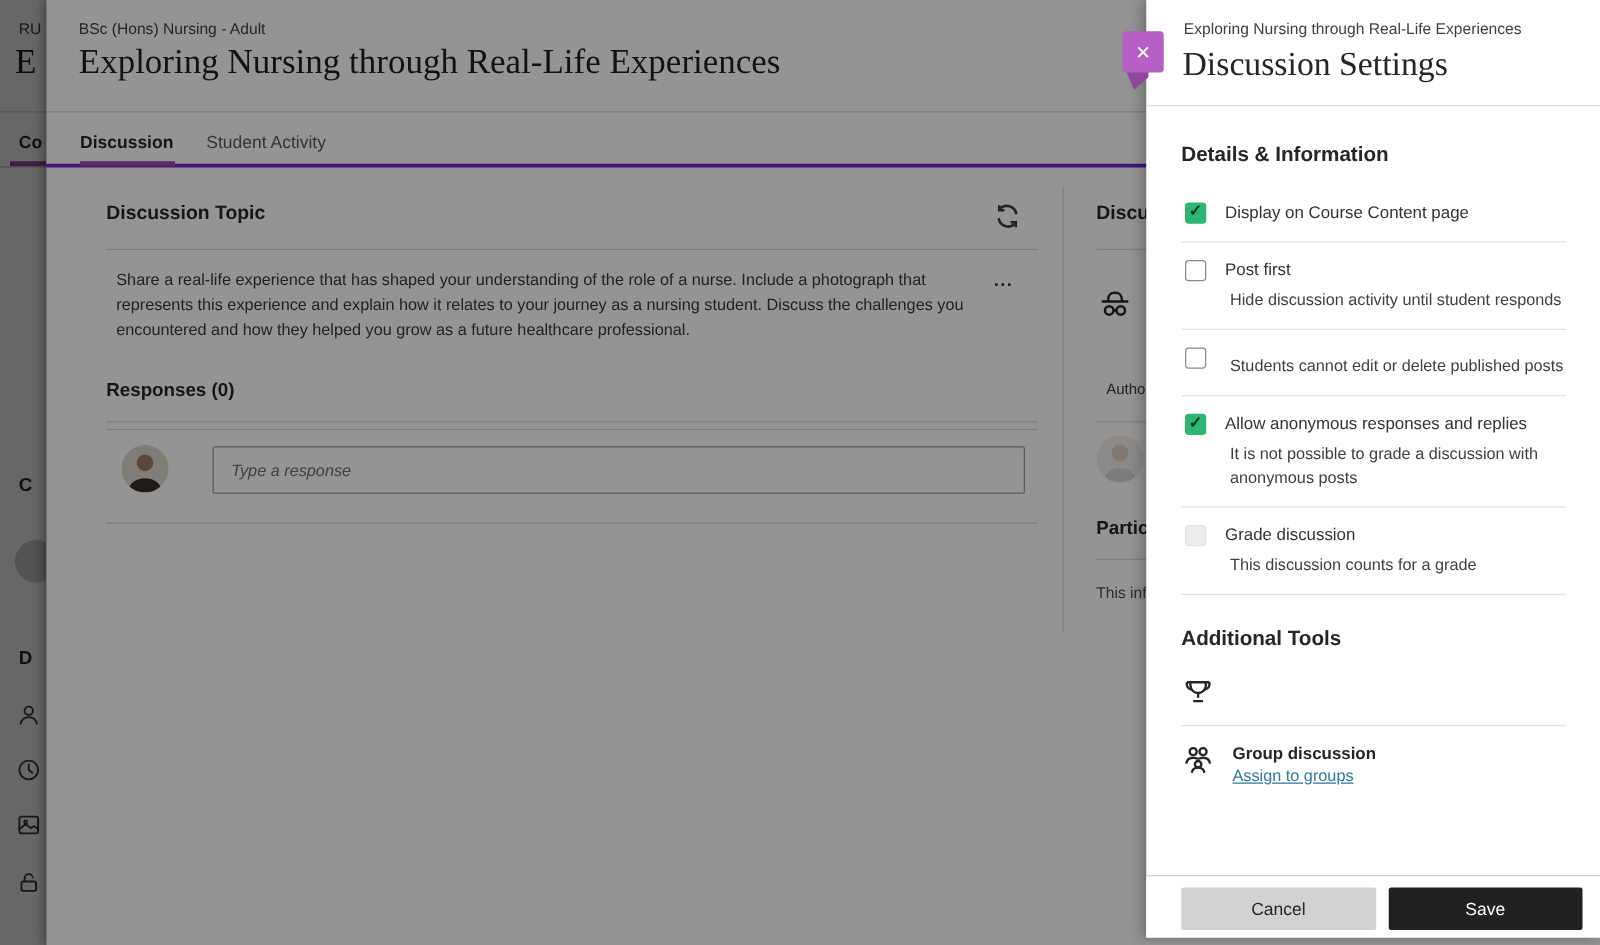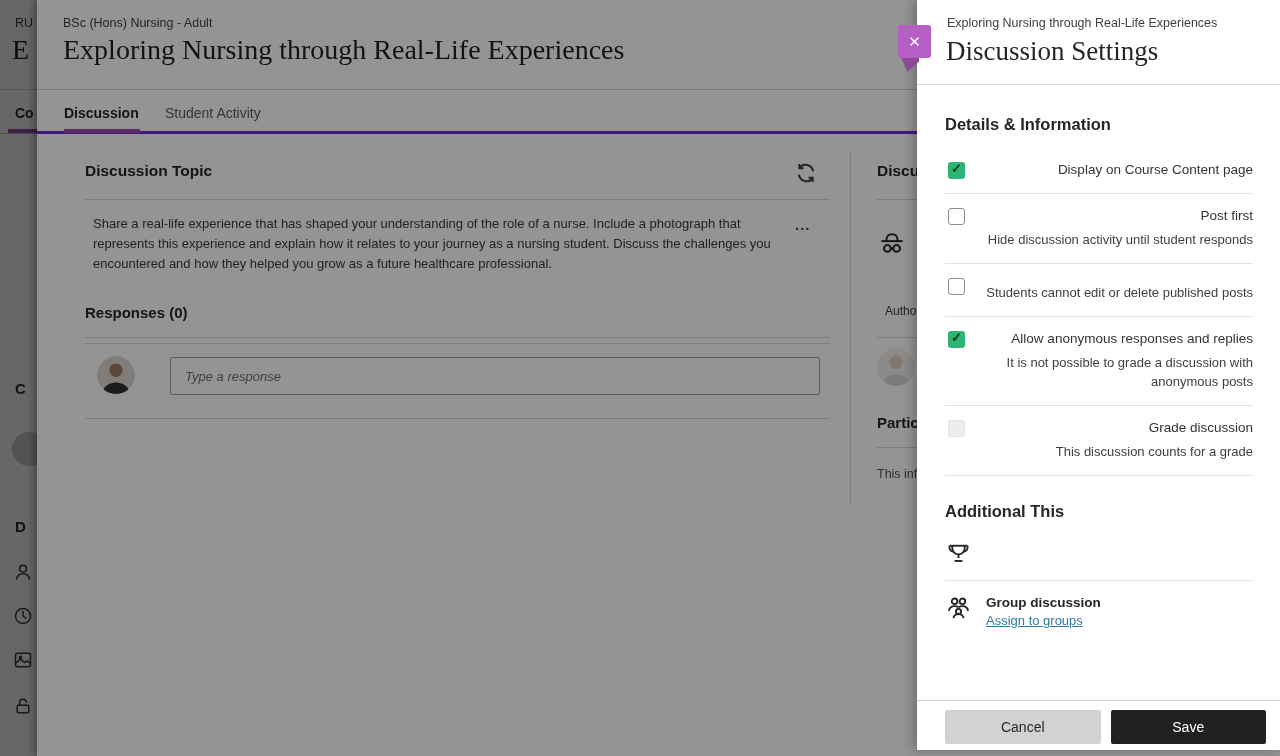--- a/index.html
+++ b/index.html
@@ -57,21 +57,21 @@
   .scrim-strip { position:absolute; left:0; top:0; width:37px; height:756px; background:rgba(0,0,0,0.30); z-index:11; }
 
   
   .panel { position:absolute; left:917px; top:0; width:363px; height:750px; background:#ffffff; z-index:20; box-shadow:-4px 0 10px rgba(0,0,0,0.25); }
   .pn-subtitle { position:absolute; left:30px; top:16px; font-size:12.5px; color:#3f3f3f; }
   .pn-title { position:absolute; left:29px; top:36px; font-family:"Liberation Serif", serif; font-size:27px; color:#262626; }
   .pn-hr { position:absolute; left:0; top:84px; width:100%; border-top:1px solid #d9d9d9; }
   .pn-body { position:absolute; left:0; top:85px; width:100%; bottom:50px; padding:30px 27px 0 28px; overflow:hidden; }
   .pn-h { font-size:16.5px; font-weight:bold; color:#262626; }
   .pn-h.details { margin-bottom:14px; }
-  .opt-row { display:flex; gap:15px; padding:13px 0 14px 3px; border-bottom:1px solid #e2e2e2;text-align:right; }
+  .opt-row { display:flex; gap:15px; padding:13px 0 14px 3px; border-bottom:1px solid #e2e2e2; }
   .opt-box { width:17px; height:17px; border-radius:3px; flex:0 0 auto; position:relative; margin-top:1px; cursor:pointer; }
   .state-checked .opt-box { background:#2cb573; }
   .state-checked .opt-box::after { content:"✓"; position:absolute; left:3px; top:-1px; font-size:13px; font-weight:bold; color:#11331f; }
   .state-unchecked .opt-box { background:#fff; border:1px solid #8b8b8b; }
   .state-disabled .opt-box { background:#ececec; border:1px solid #e3e3e3; cursor:default; }
   .opt-text { flex:1; }
   .opt-label { font-size:13.5px; color:#333; line-height:17px; }
   .opt-desc { font-size:13px; color:#3f3f3f; line-height:19px; margin:6px 0 0 4px; }
   .opt-desc:empty { display:none; }
   .pn-h.additional { margin-top:26px; }
@@ -240,21 +240,21 @@
       </div>
 
       <div class="opt-row state-disabled" style="border-bottom:1px solid #e2e2e2">
         <div class="opt-box"></div>
         <div class="opt-text">
           <div class="opt-label">Grade discussion</div>
           <div class="opt-desc">This discussion counts for a grade</div>
         </div>
       </div>
 
-      <div class="pn-h additional">Additional This</div>
+      <div class="pn-h additional">Additional Tools</div>
 
       <div class="tools">
         <div class="tool-row">
           <div class="tool-icon">
             <svg viewBox="0 0 24 24" fill="none" stroke="currentColor" stroke-width="1.7">
               <path d="M4 6h16"></path>
                 <path d="M6.5 6v2.2a5.5 5.5 0 0 0 11 0V6"></path>
               <path d="M4 6c-.5 3 .8 4.8 3.2 5.2"></path>
                 <path d="M20 6c.5 3-.8 4.8-3.2 5.2"></path>
               <path d="M12 13.7V17"></path>

